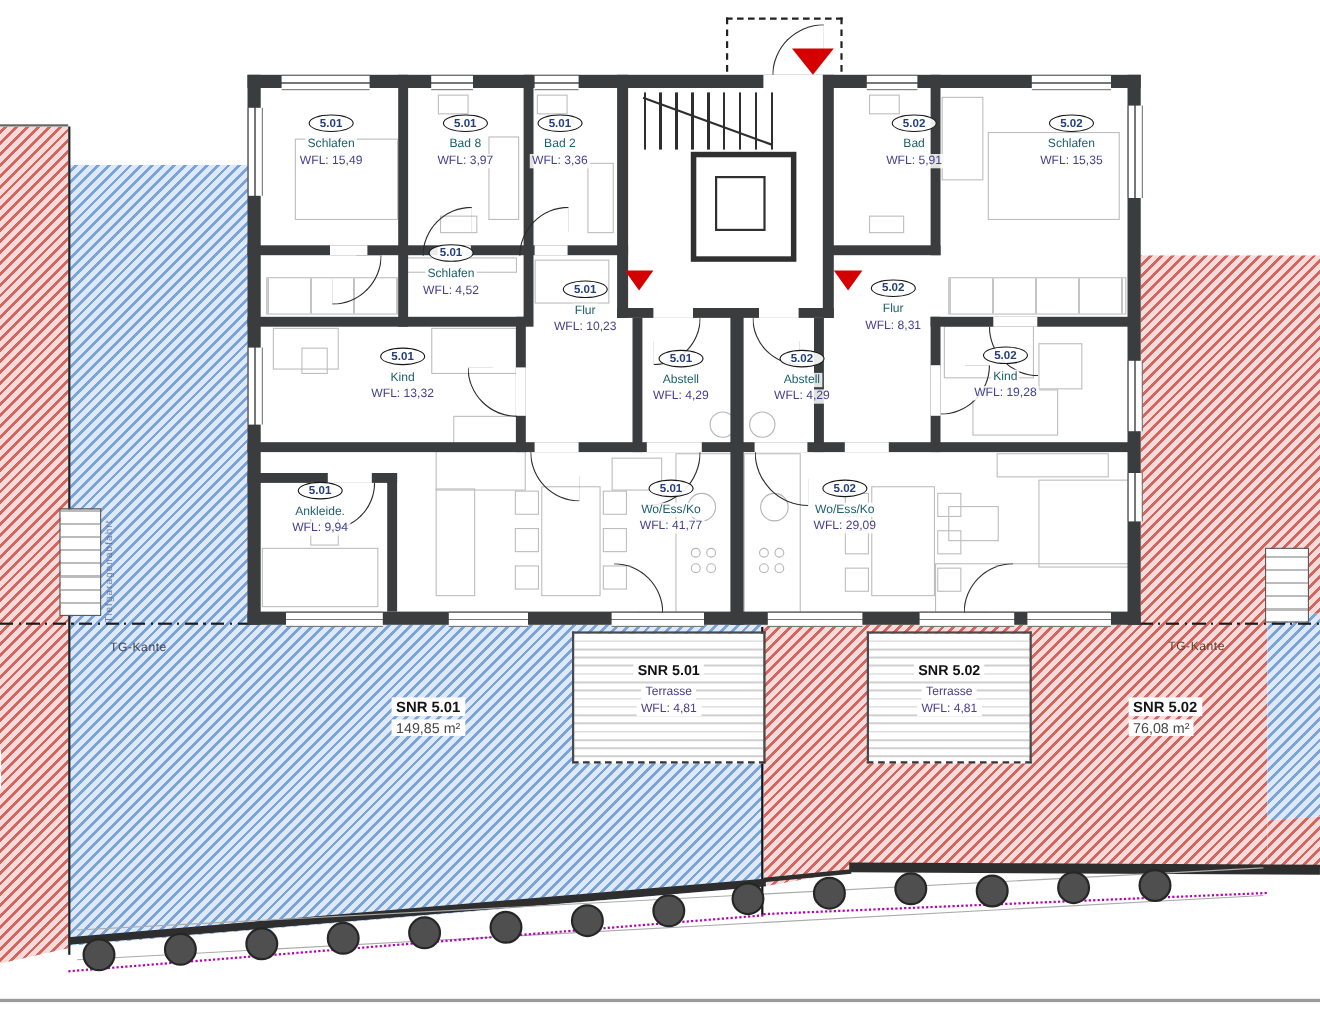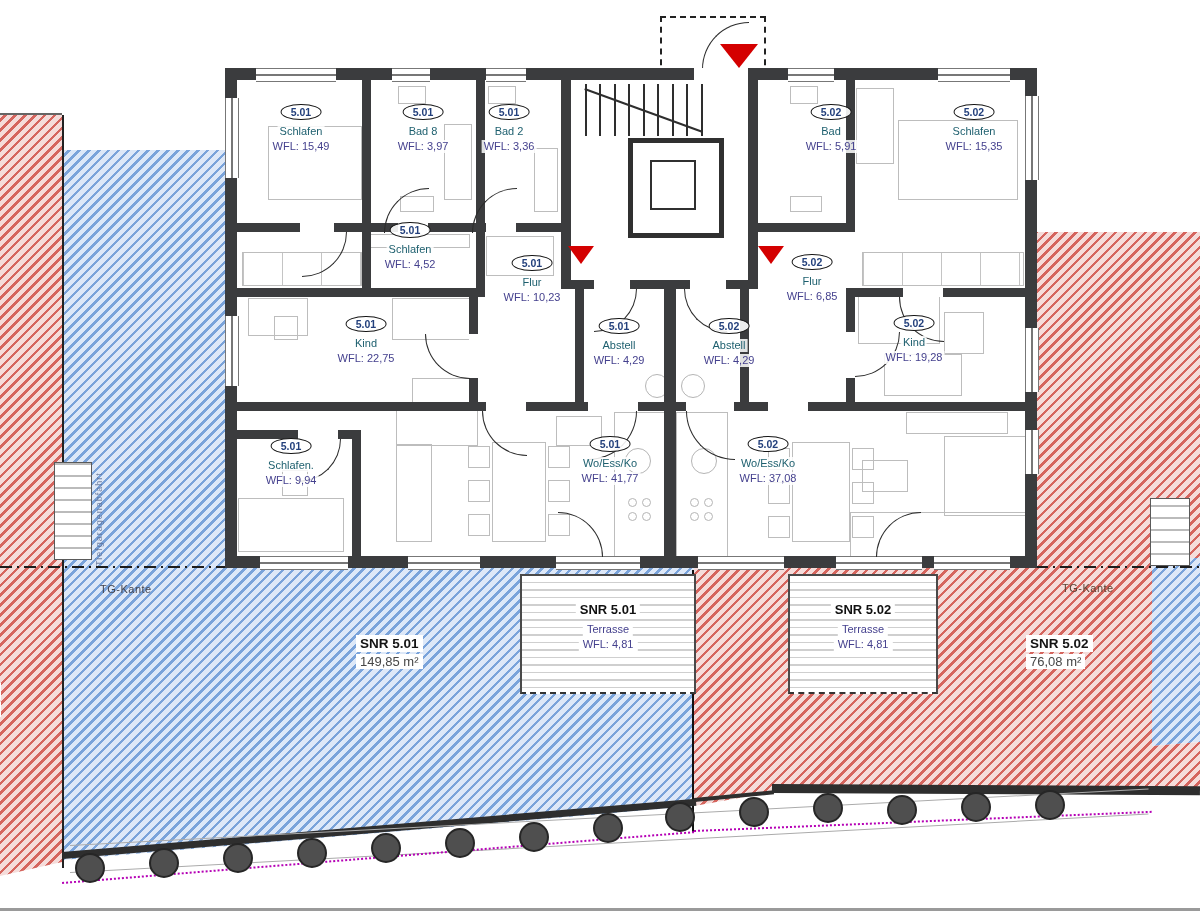--- a/index.html
+++ b/index.html
@@ -278,66 +278,66 @@
     <span class="rwfl">WFL: 4,52</span>
   </div>
   <div class="room-label" style="left:532px;top:255px">
     <span class="badge">5.01</span>
     <span class="rname">Flur</span>
     <span class="rwfl">WFL: 10,23</span>
   </div>
   <div class="room-label" style="left:366px;top:316px">
     <span class="badge">5.01</span>
     <span class="rname">Kind</span>
-    <span class="rwfl">WFL: 22,75</span>
+    <span class="rwfl">WFL: 13,32</span>
   </div>
   <div class="room-label" style="left:619px;top:318px">
     <span class="badge">5.01</span>
     <span class="rname">Abstell</span>
     <span class="rwfl">WFL: 4,29</span>
   </div>
   <div class="room-label" style="left:729px;top:318px">
     <span class="badge">5.02</span>
     <span class="rname">Abstell</span>
     <span class="rwfl">WFL: 4,29</span>
   </div>
   <div class="room-label" style="left:812px;top:254px">
     <span class="badge">5.02</span>
     <span class="rname">Flur</span>
-    <span class="rwfl">WFL: 6,85</span>
+    <span class="rwfl">WFL: 8,31</span>
   </div>
   <div class="room-label" style="left:914px;top:315px">
     <span class="badge">5.02</span>
     <span class="rname">Kind</span>
     <span class="rwfl">WFL: 19,28</span>
   </div>
   <div class="room-label" style="left:831px;top:104px">
     <span class="badge">5.02</span>
     <span class="rname">Bad</span>
     <span class="rwfl">WFL: 5,91</span>
   </div>
   <div class="room-label" style="left:974px;top:104px">
     <span class="badge">5.02</span>
     <span class="rname">Schlafen</span>
     <span class="rwfl">WFL: 15,35</span>
   </div>
   <div class="room-label" style="left:291px;top:438px">
     <span class="badge">5.01</span>
-    <span class="rname">Schlafen.</span>
+    <span class="rname">Ankleide.</span>
     <span class="rwfl">WFL: 9,94</span>
   </div>
   <div class="room-label" style="left:610px;top:436px">
     <span class="badge">5.01</span>
     <span class="rname">Wo/Ess/Ko</span>
     <span class="rwfl">WFL: 41,77</span>
   </div>
   <div class="room-label" style="left:768px;top:436px">
     <span class="badge">5.02</span>
     <span class="rname">Wo/Ess/Ko</span>
-    <span class="rwfl">WFL: 37,08</span>
+    <span class="rwfl">WFL: 29,09</span>
   </div>
 
   <div class="chip" style="left:356px;top:634px">
     <span class="l1">SNR 5.01</span><br>
     <span class="l2">149,85 m²</span>
   </div>
   <div class="chip" style="left:1026px;top:634px">
     <span class="l1">SNR 5.02</span><br>
     <span class="l2">76,08 m²</span>
   </div>

